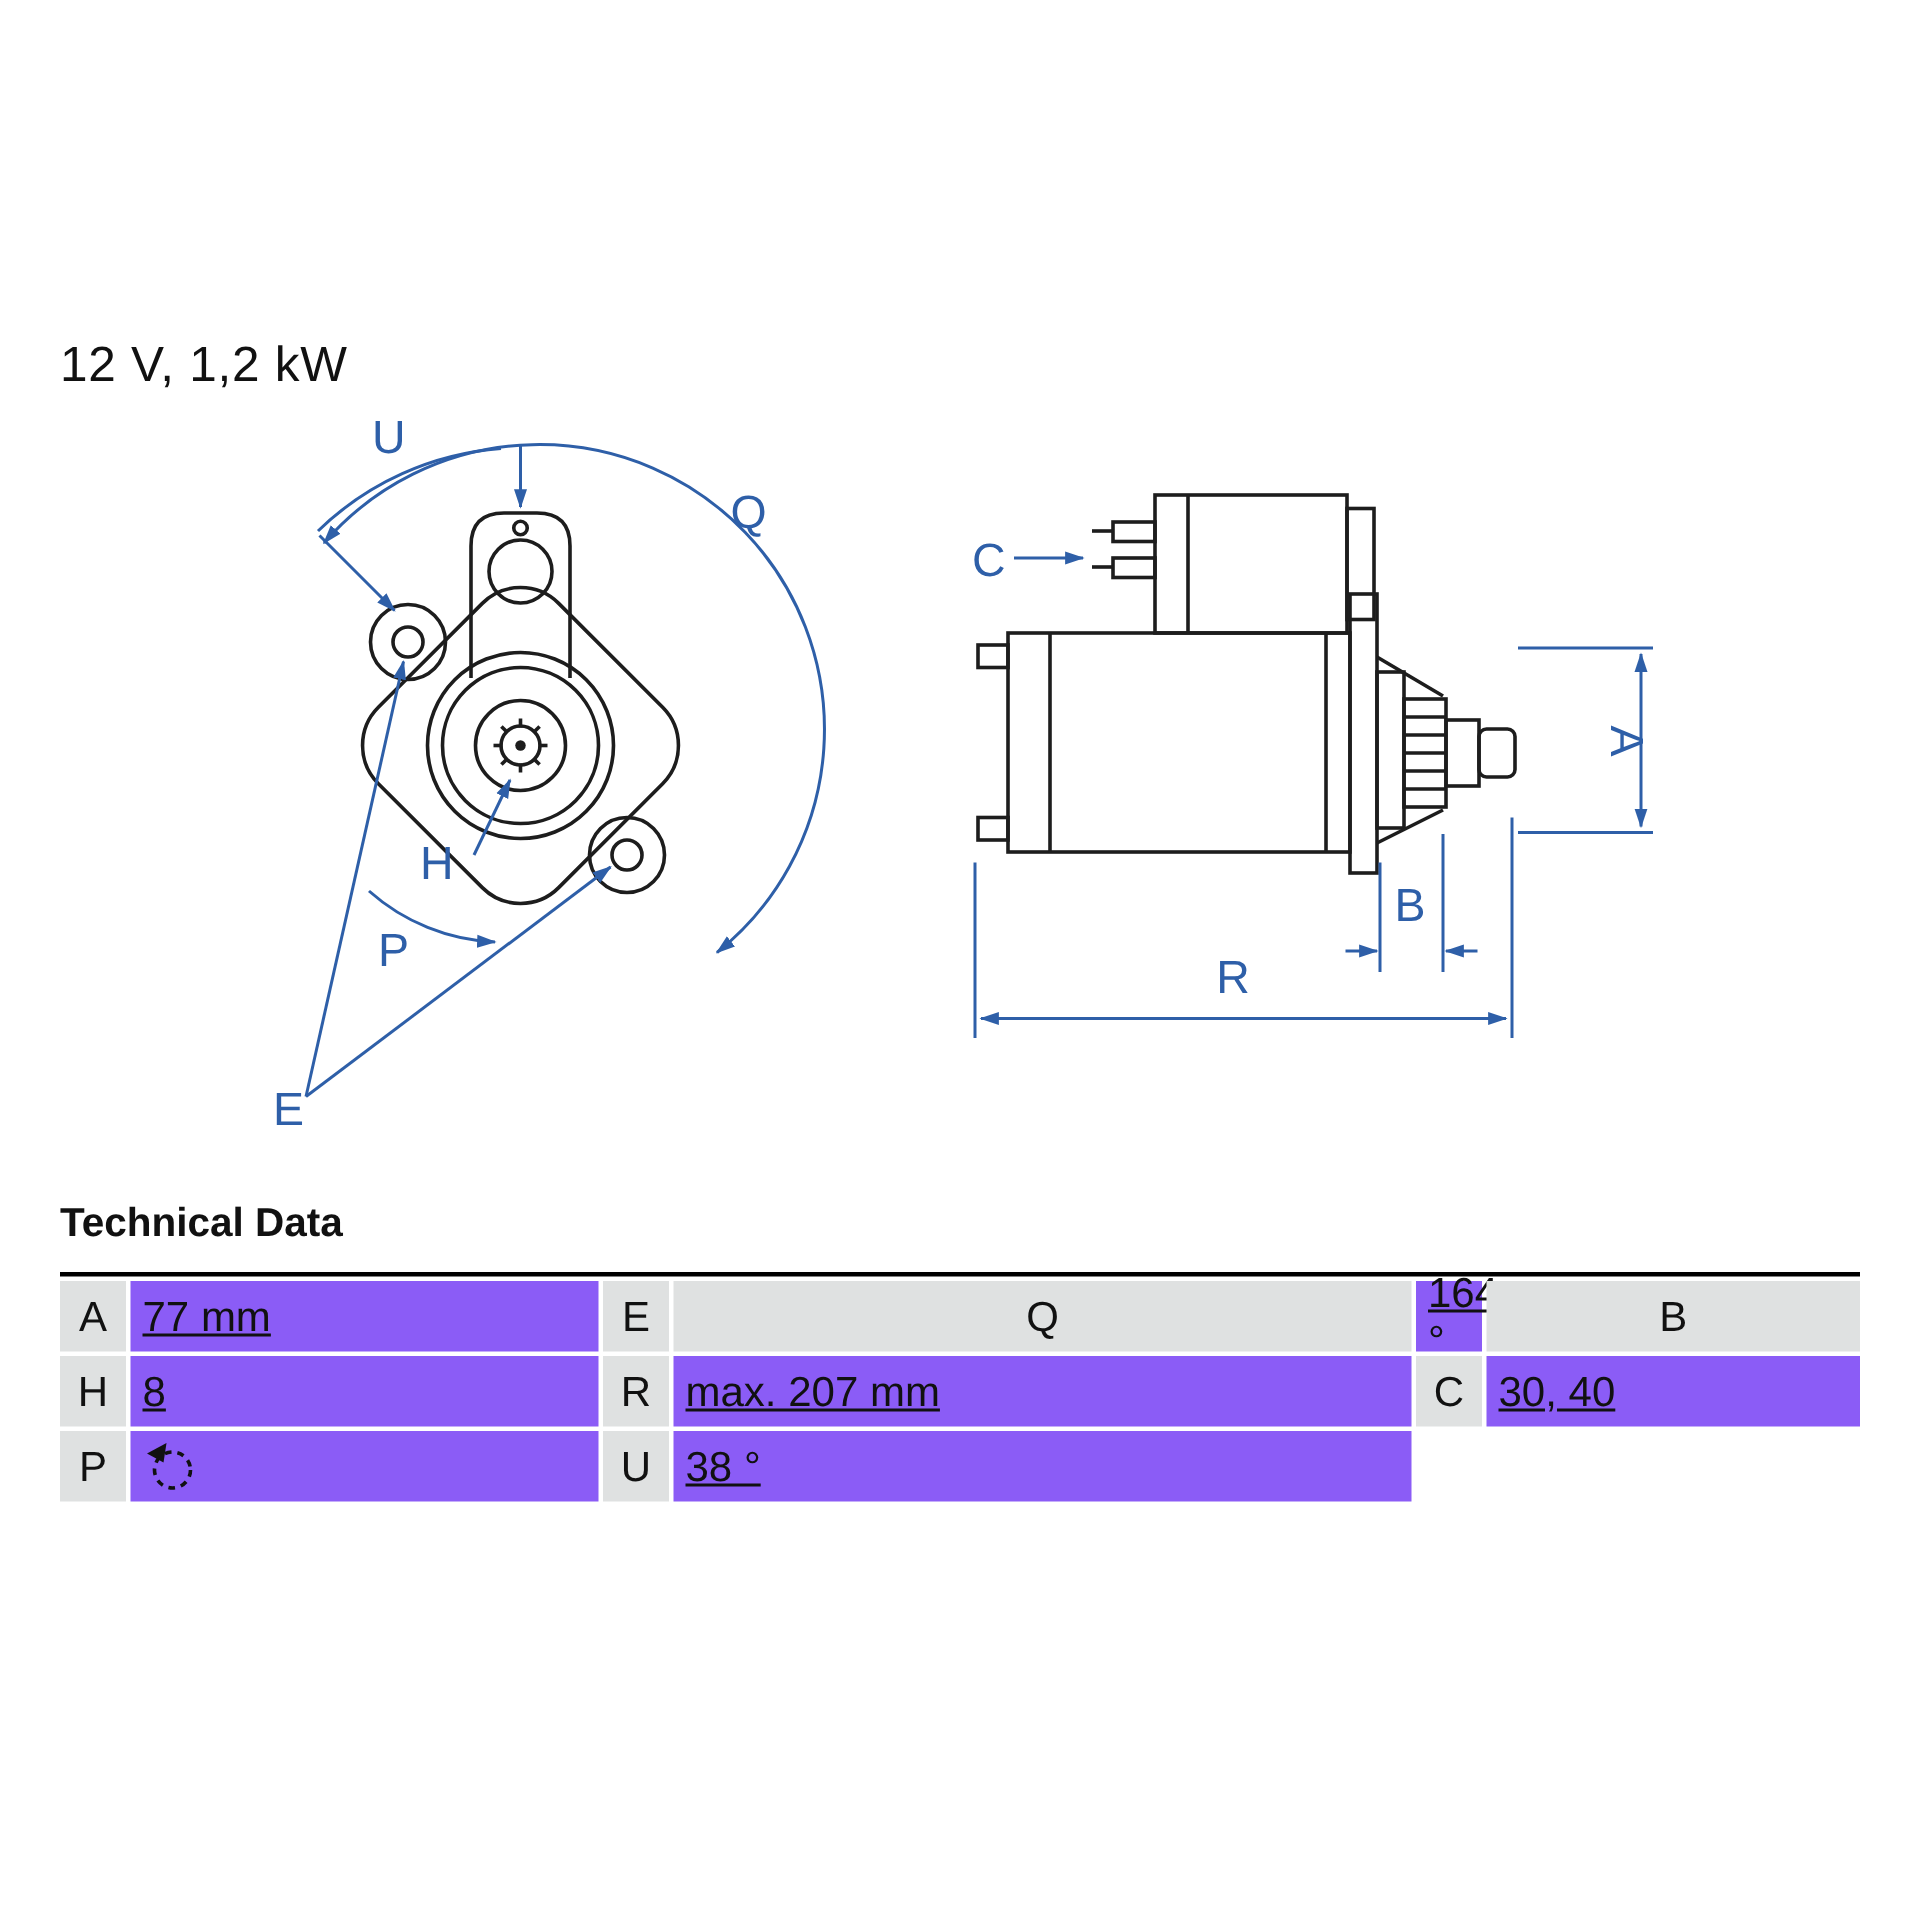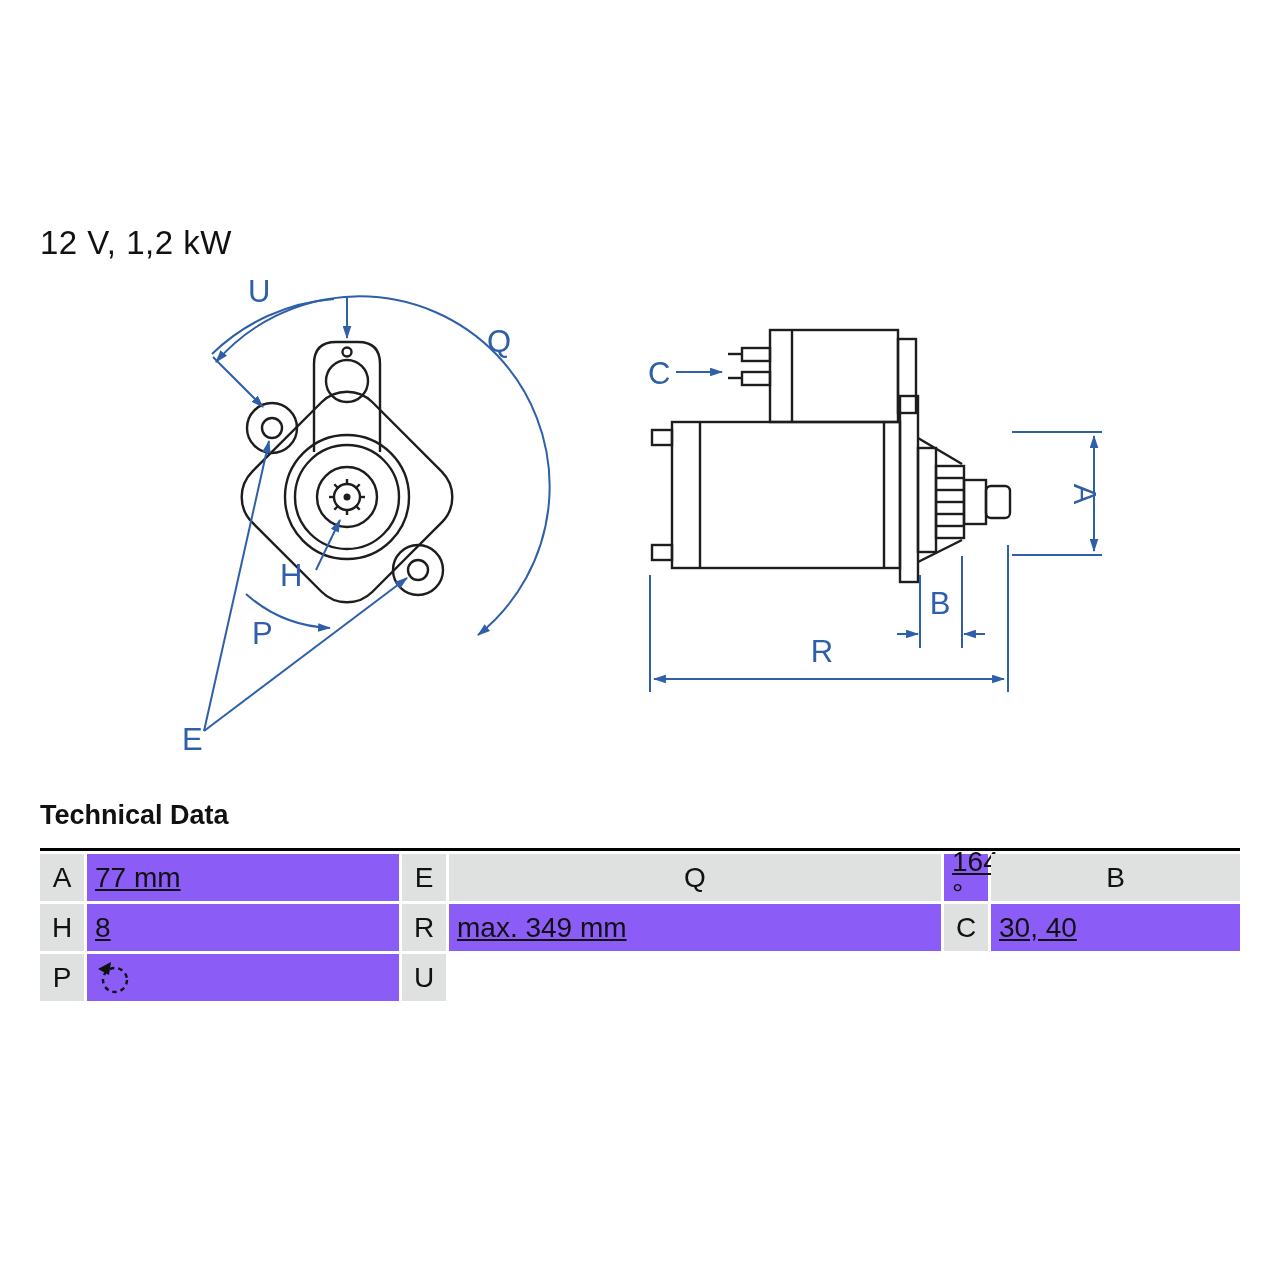--- a/index.html
+++ b/index.html
@@ -135,27 +135,28 @@
     <div class="cell key">A</div>
     <div class="cell val">77 mm</div>
     <div class="cell key">E</div>
     <div class="cell key">Q</div>
     <div class="cell val">164 °</div>
 
     <div class="cell key">B</div>
     <div class="cell key">H</div>
     <div class="cell val">8</div>
     <div class="cell key">R</div>
-    <div class="cell val">max. 349 mm</div>
+    <div class="cell val">max. 207 mm</div>
 
     <div class="cell key">C</div>
     <div class="cell val">30, 40</div>
     <div class="cell key">P</div>
     <div class="cell val">
       <svg width="38" height="38" viewBox="0 0 38 38">
         <circle cx="20" cy="21" r="12" fill="none" stroke="#111" stroke-width="2.4" stroke-dasharray="4.5 4"></circle>
         <path d="M 16,3 L 3,10 L 14,16 Z" fill="#111"></path>
       </svg>
     </div>
     <div class="cell key">U</div>
+    <div class="cell val">38 °</div>
   </div>
 
 </div>
 
 </body></html>

